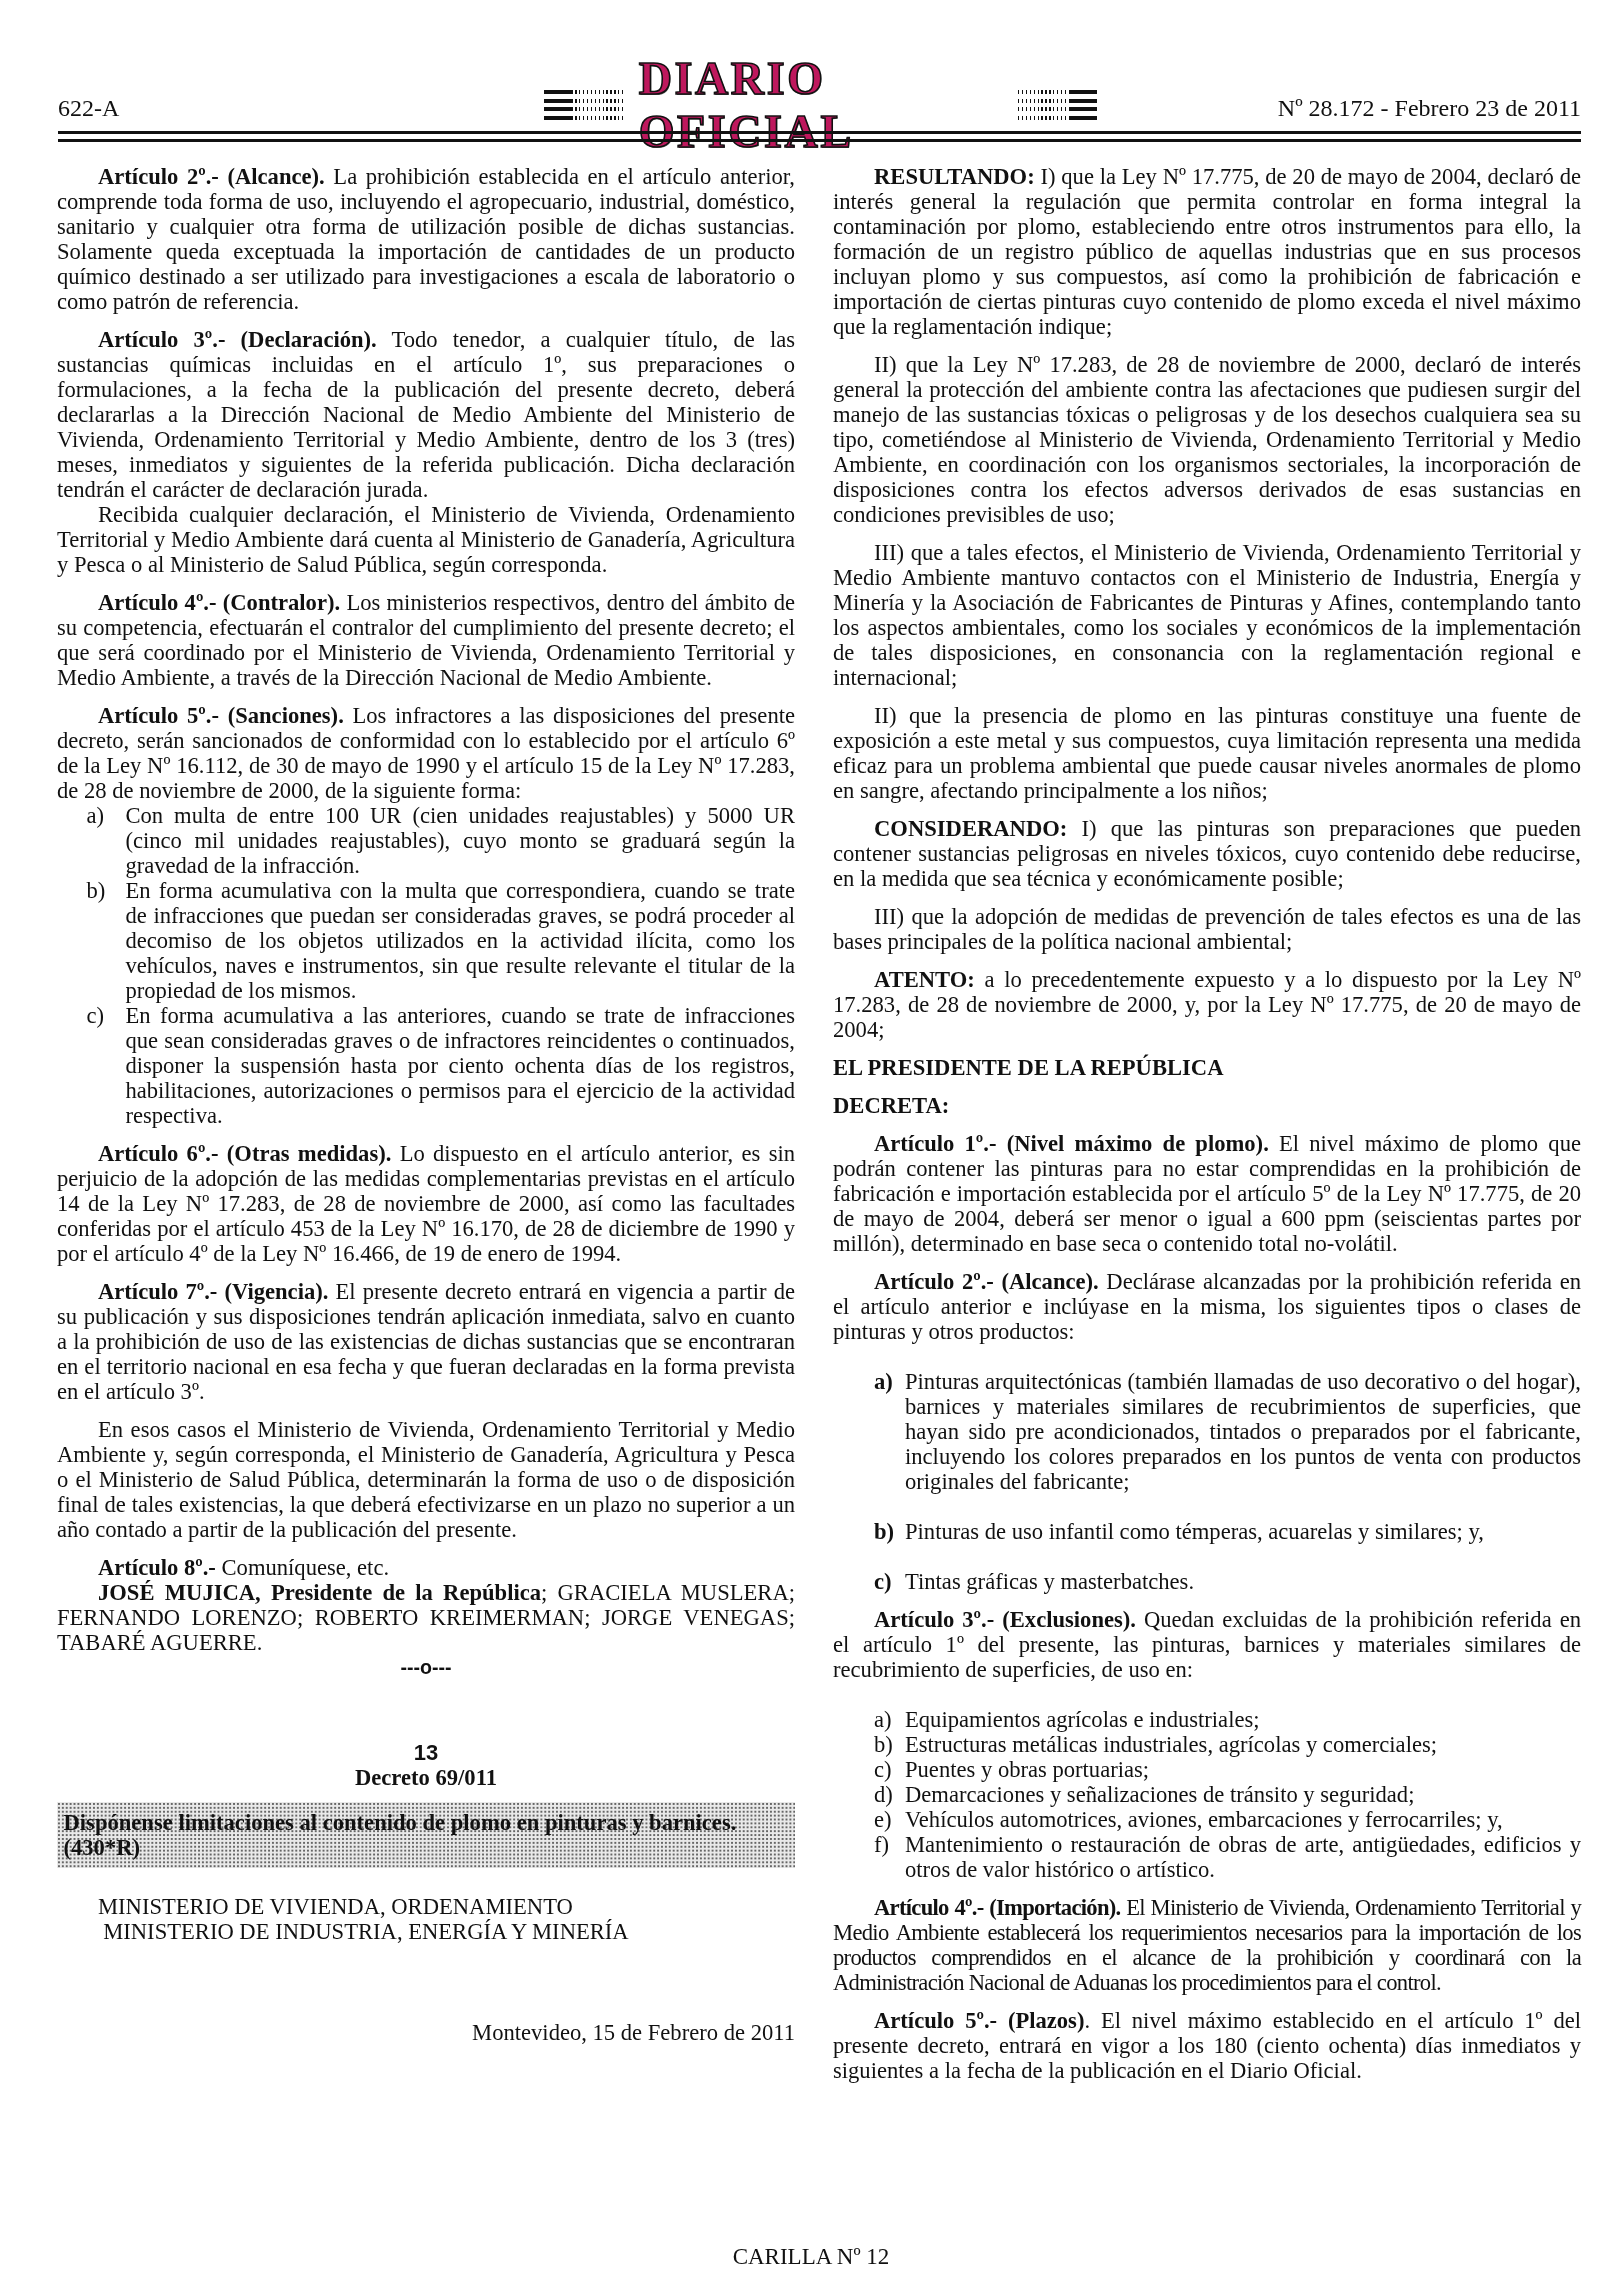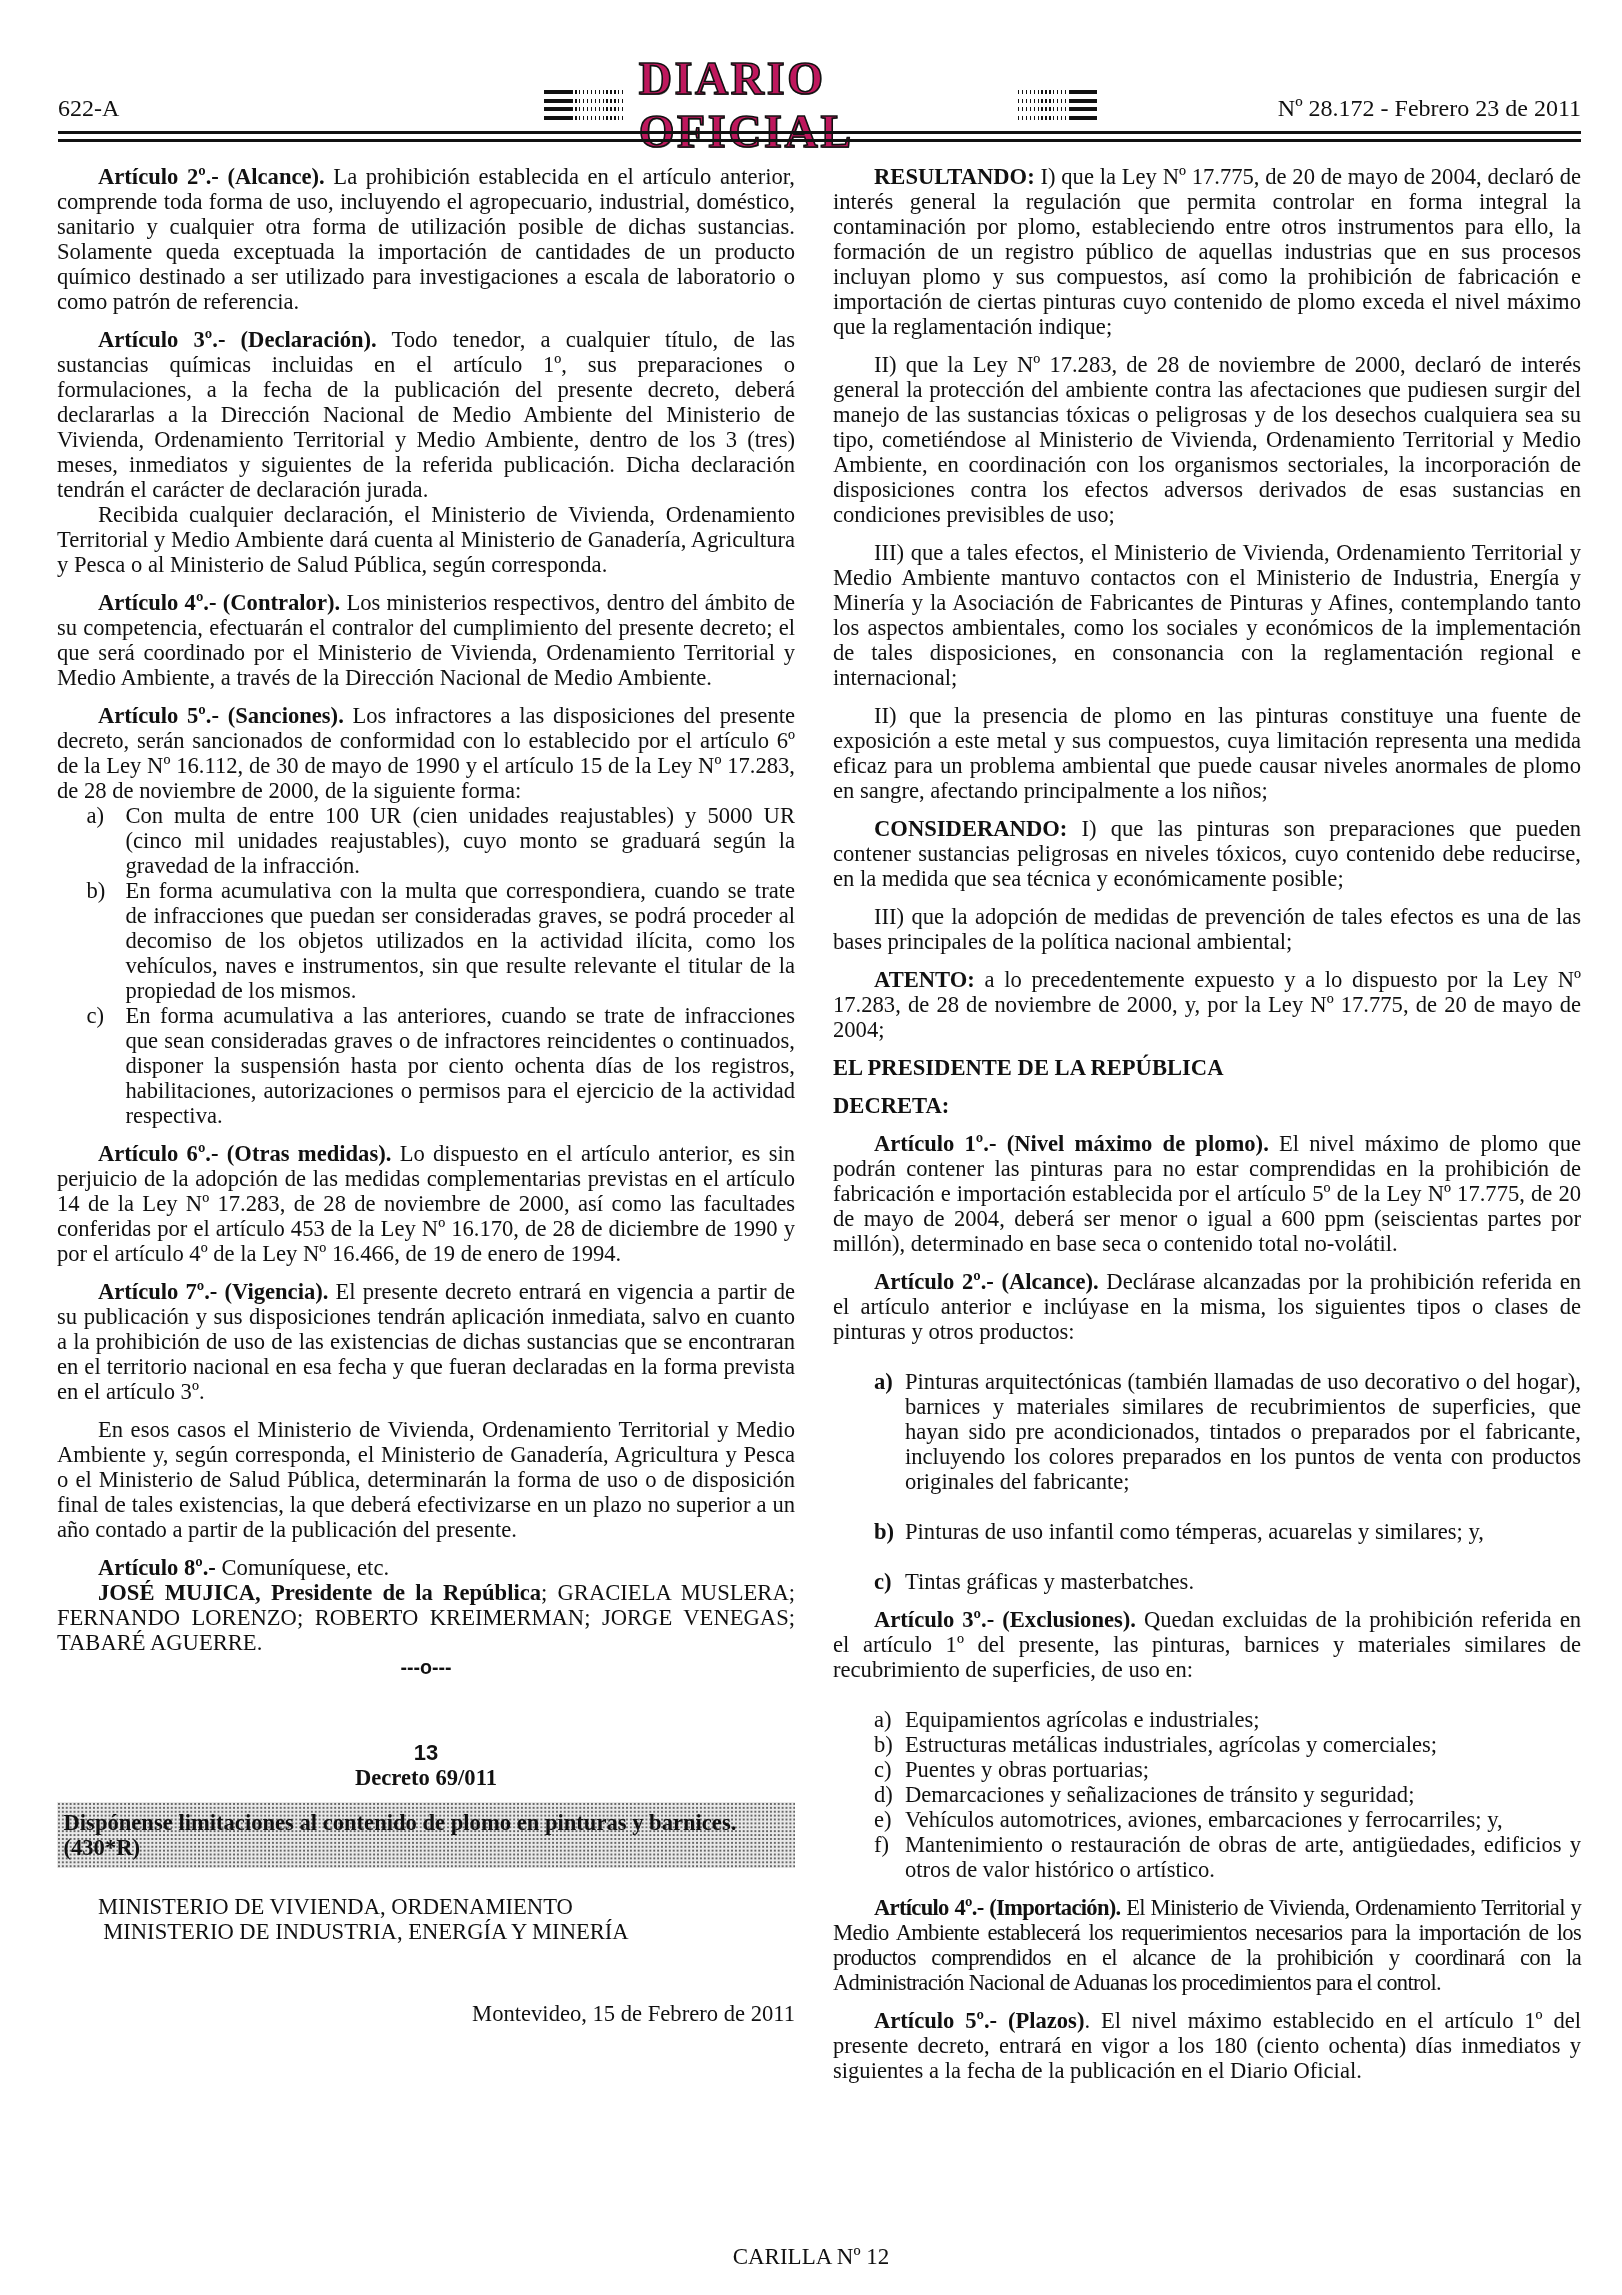--- a/index.html
+++ b/index.html
@@ -106,21 +106,21 @@
   <div class="summary-box">
     <div>Dispónense limitaciones al contenido de plomo en pinturas y barnices.</div>
     <div>(430*R)</div>
   </div>
 
   <div class="ministries">
     <div>MINISTERIO DE VIVIENDA, ORDENAMIENTO</div>
     <div>MINISTERIO DE INDUSTRIA, ENERGÍA Y MINERÍA</div>
   </div>
 
-  <p class="right-align" style="margin-top:57px">Montevideo, 15 de Febrero de 2011</p>
+  <p class="right-align" style="margin-top:76px">Montevideo, 15 de Febrero de 2011</p>
 
 </div>
 
 <div class="col right">
   <p class="indent"><b>RESULTANDO:</b><span> I) que la Ley Nº 17.775, de 20 de mayo de 2004, declaró de interés general la regulación que permita controlar en forma integral la contaminación por plomo, estableciendo entre otros instrumentos para ello, la formación de un registro público de aquellas industrias que en sus procesos incluyan plomo y sus compuestos, así como la prohibición de fabricación e importación de ciertas pinturas cuyo contenido de plomo exceda el nivel máximo que la reglamentación indique;</span></p>
   <p class="indent gap">II) que la Ley Nº 17.283, de 28 de noviembre de 2000, declaró de interés general la protección del ambiente contra las afectaciones que pudiesen surgir del manejo de las sustancias tóxicas o peligrosas y de los desechos cualquiera sea su tipo, cometiéndose al Ministerio de Vivienda, Ordenamiento Territorial y Medio Ambiente, en coordinación con los organismos sectoriales, la incorporación de disposiciones contra los efectos adversos derivados de esas sustancias en condiciones previsibles de uso;</p>
   <p class="indent gap">III) que a tales efectos, el Ministerio de Vivienda, Ordenamiento Territorial y Medio Ambiente mantuvo contactos con el Ministerio de Industria, Energía y Minería y la Asociación de Fabricantes de Pinturas y Afines, contemplando tanto los aspectos ambientales, como los sociales y económicos de la implementación de tales disposiciones, en consonancia con la reglamentación regional e internacional;</p>
 
   <p class="indent gap">II) que la presencia de plomo en las pinturas constituye una fuente de exposición a este metal y sus compuestos, cuya limitación representa una medida eficaz para un problema ambiental que puede causar niveles anormales de plomo en sangre, afectando principalmente a los niños;</p>
   <p class="indent gap"><b>CONSIDERANDO:</b><span> I) que las pinturas son preparaciones que pueden contener sustancias peligrosas en niveles tóxicos, cuyo contenido debe reducirse, en la medida que sea técnica y económicamente posible;</span></p>

